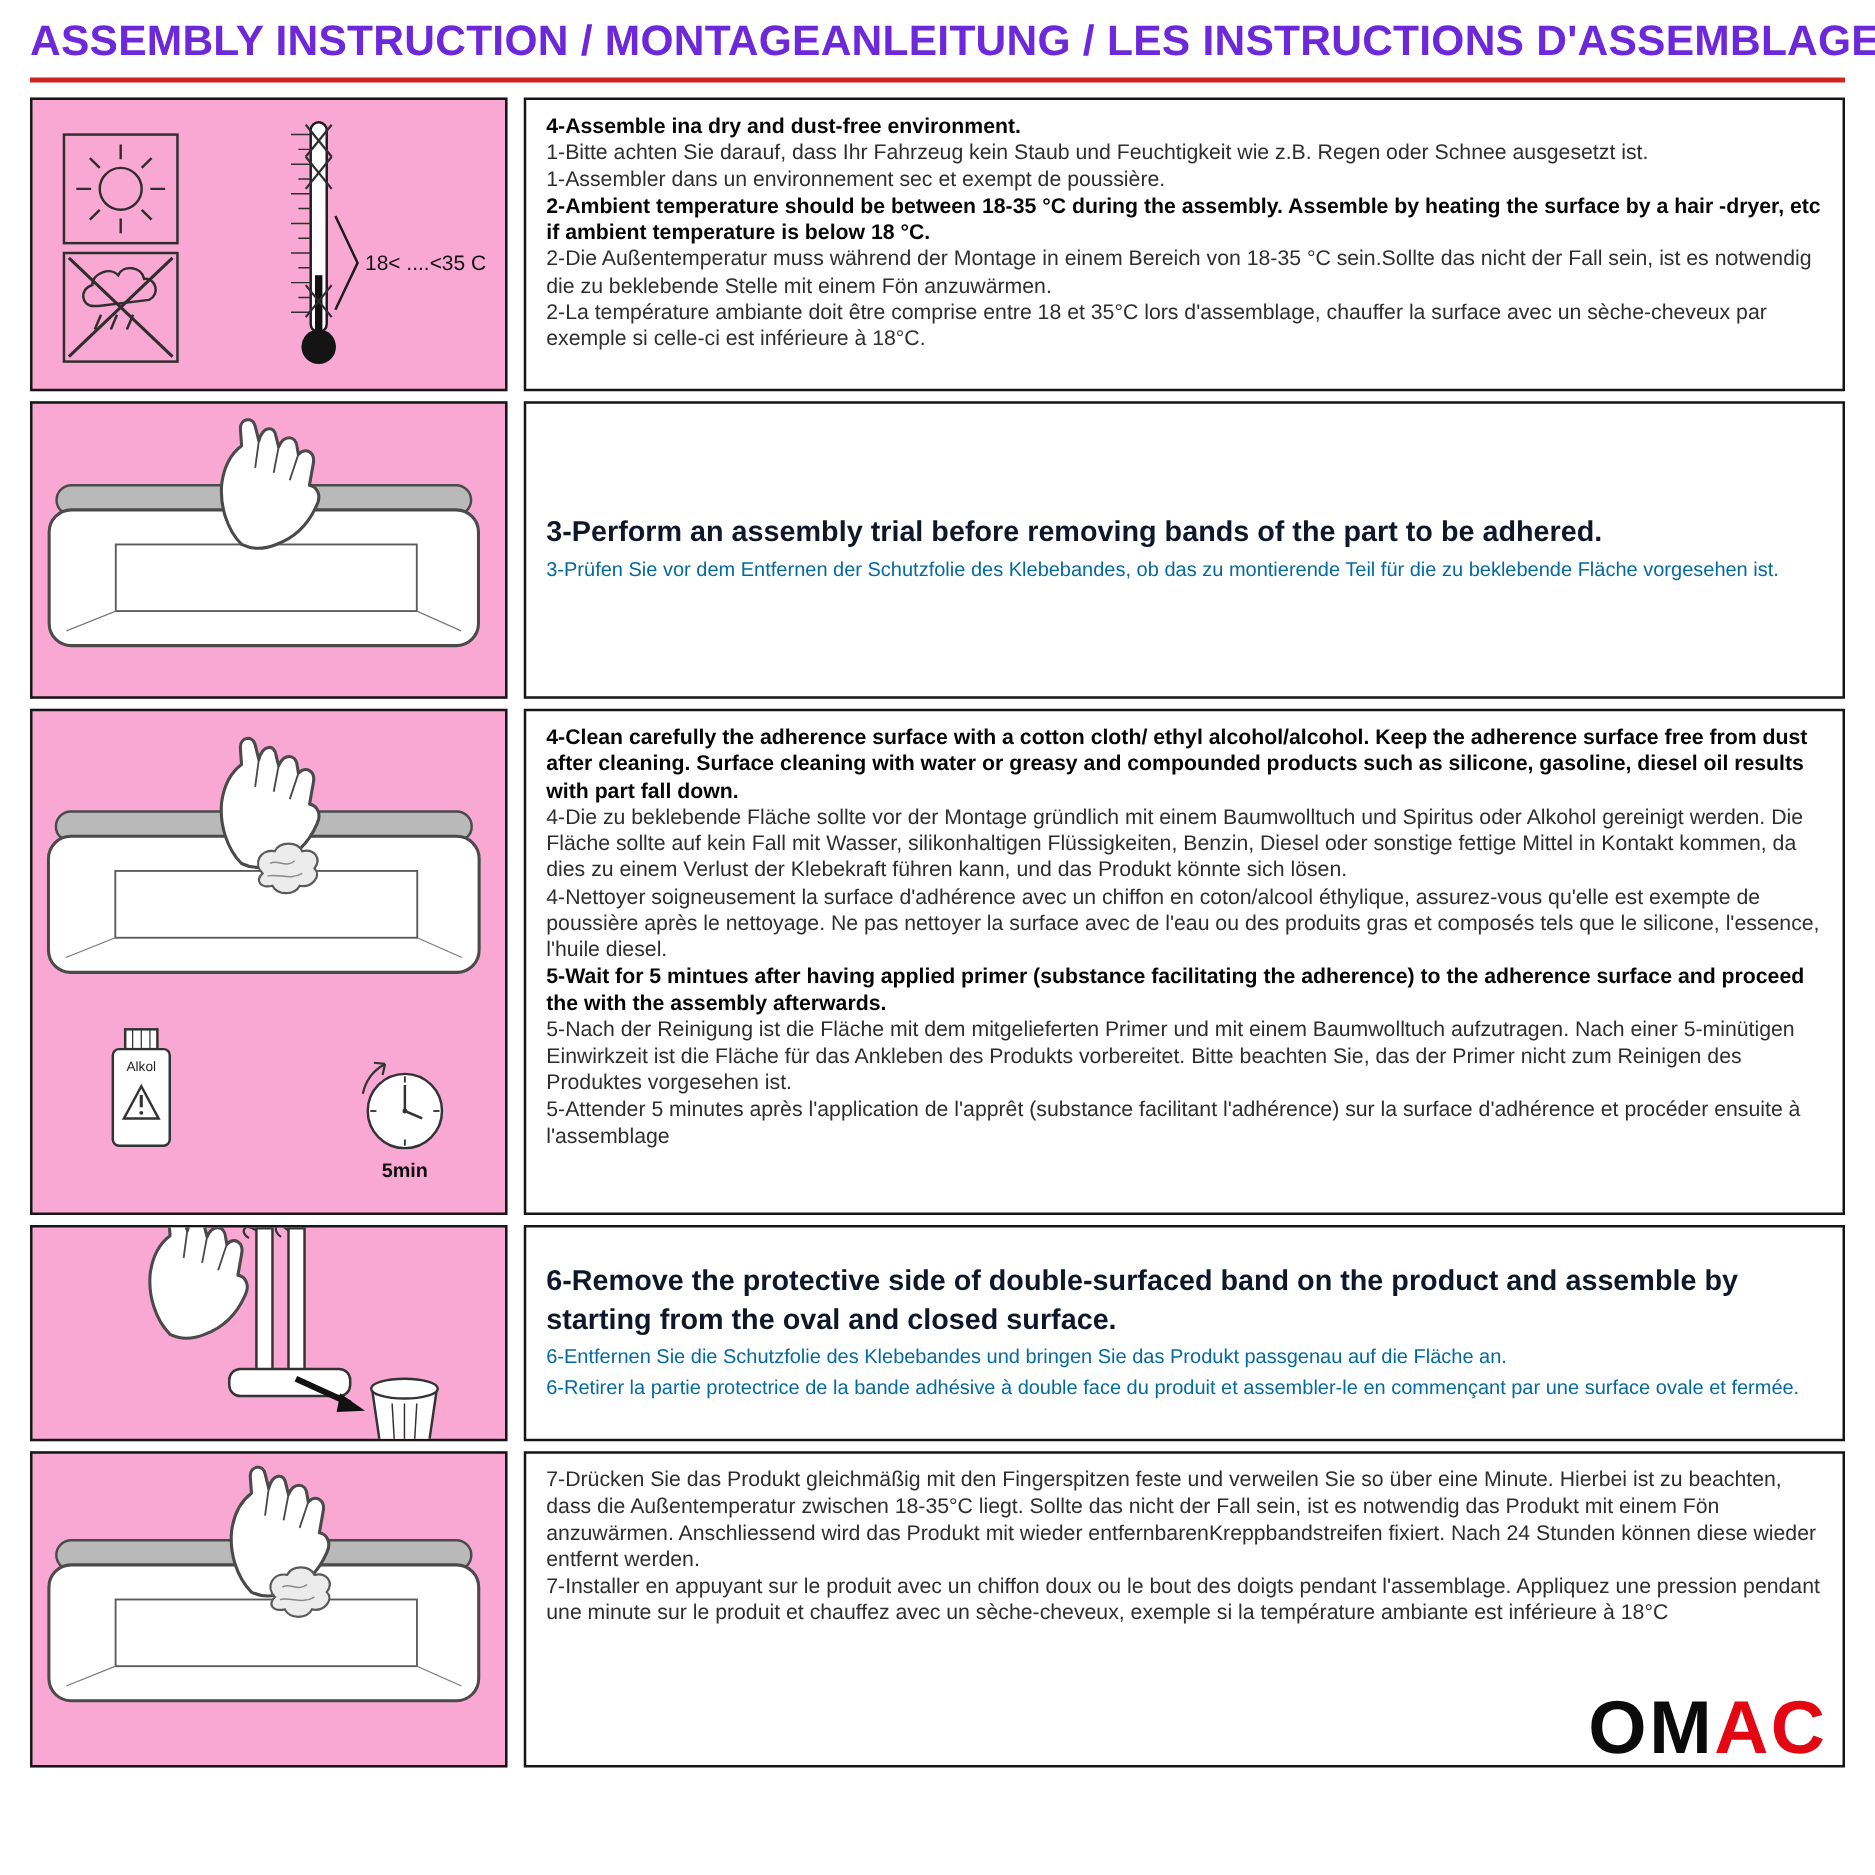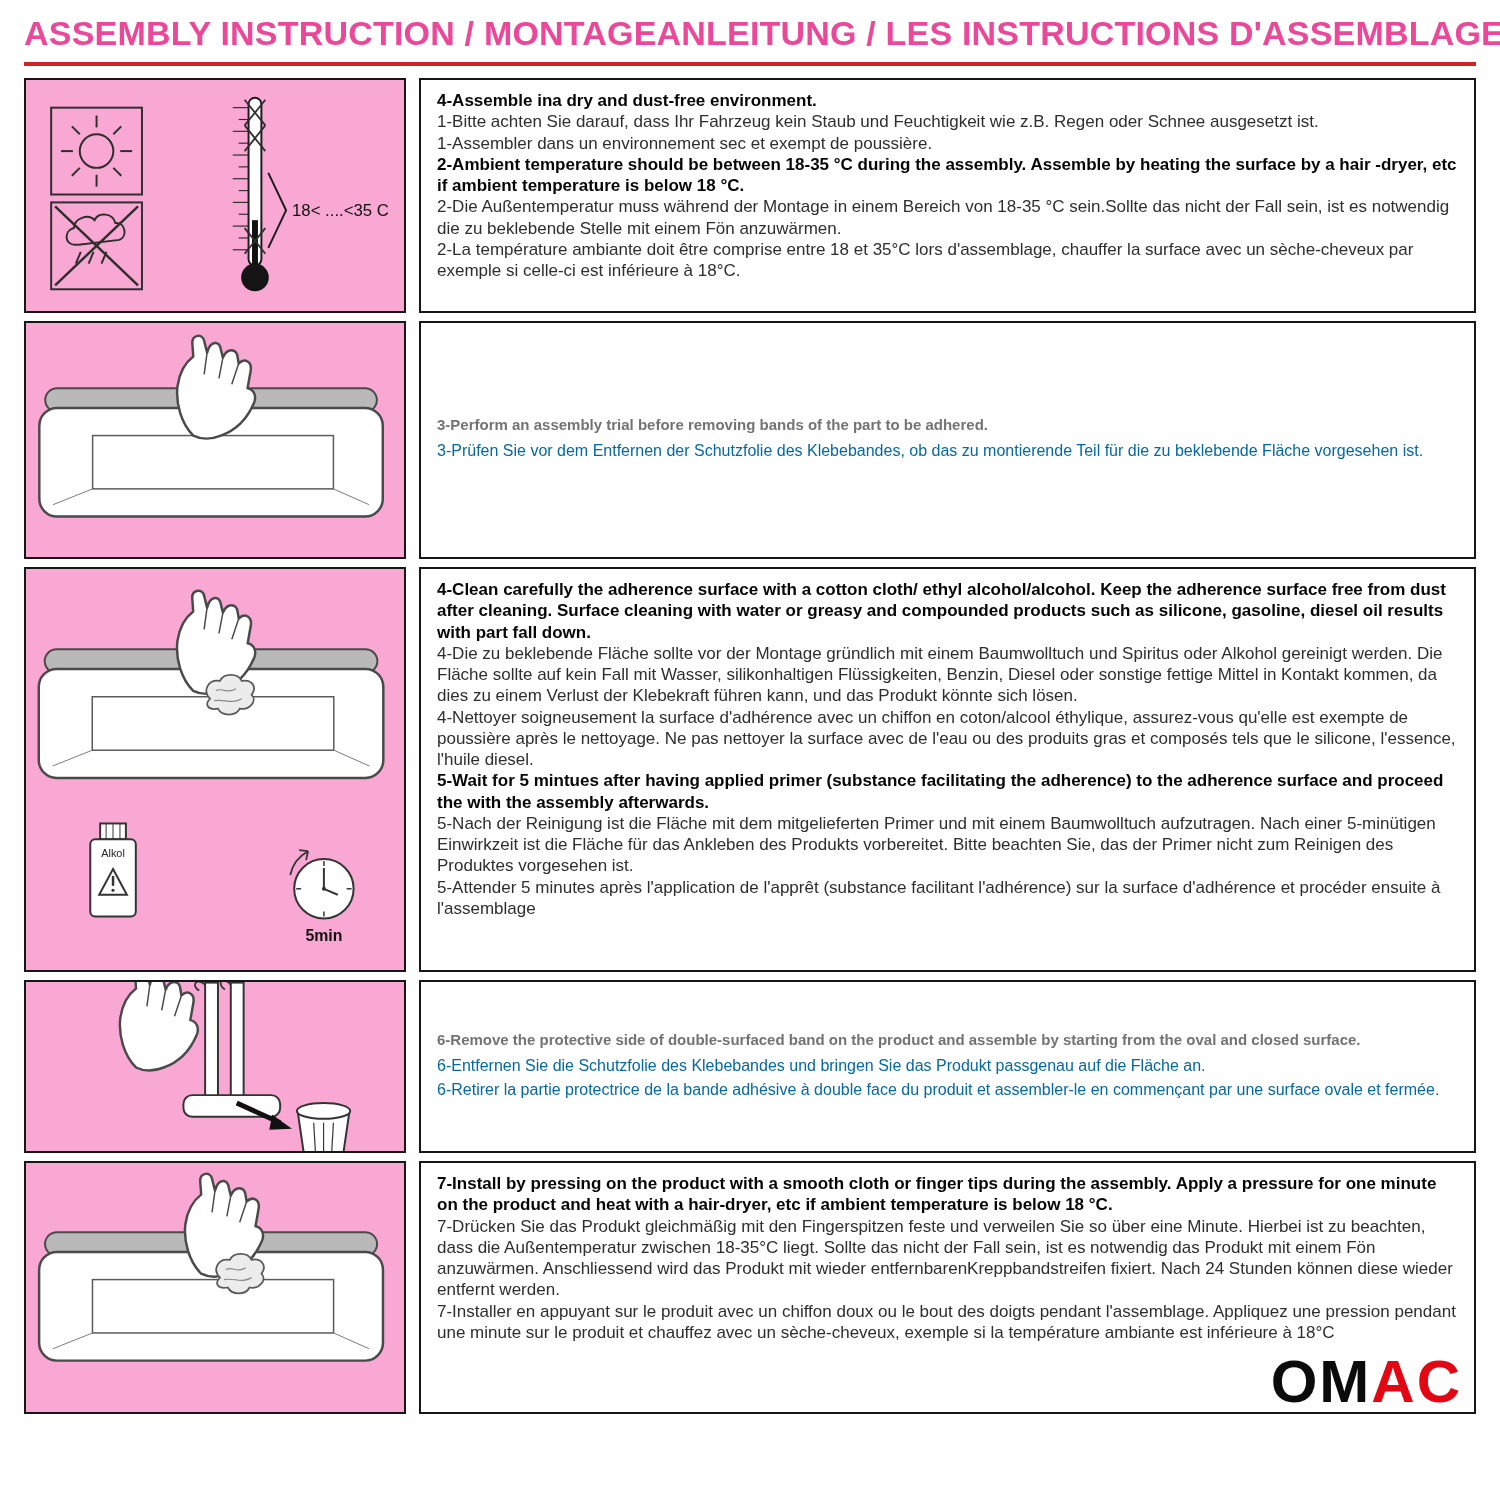--- a/index.html
+++ b/index.html
@@ -5,21 +5,21 @@
   * { box-sizing: border-box; margin: 0; padding: 0; }
   html, body { background: #ffffff; }
   body {
     width: 1500px; height: 1500px;
     font-family: "Liberation Sans", sans-serif;
     color: #1a1a1a;
   }
   .page { padding: 14px 24px 0 24px; }
 
   h1 {
-    color: #ec4899;
+    color: #6d28d9;
     font-size: 34px;
     font-weight: bold;
     letter-spacing: 0.2px;
     white-space: nowrap;
   }
   .title-rule { height: 4px; background: #ce2424; margin-top: 9px; margin-bottom: 12px; }
 
   .row { display: flex; gap: 13px; margin-bottom: 8px; }
   .illust-box {
     flex: 0 0 382px;
@@ -34,21 +34,21 @@
     background: #fff;
     padding: 10px 16px;
     position: relative;
     overflow: hidden;
   }
   .text-box.center { display: flex; flex-direction: column; justify-content: center; }
 
   .sm p { font-size: 17px; line-height: 1.25; color: #2e2e2e; }
   .sm p.b { font-weight: bold; color: #060606; }
   .lg p { font-size: 16px; line-height: 1.34; color: #0369a1; margin-bottom: 3px; }
-  .lg p.b { font-weight: bold; font-size: 15px; color: #737373; margin-bottom: 5px; }
+  .lg p.b { font-weight: bold; font-size: 23px; color: #0f172a; margin-bottom: 5px; }
   .gap { margin-top: 0; }
 
   .logo {
     position: absolute; right: 12px; bottom: 0px;
     font-size: 60px; font-weight: bold; letter-spacing: 2px; line-height: 1;
     font-family: "Liberation Sans", sans-serif;
   }
   .logo .om { color: #0b0b0b; }
   .logo .ac { color: #e30613; }
 
@@ -248,21 +248,20 @@
 
   <div class="row" style="height:253px">
     <div class="illust-box">
       <svg viewBox="0 0 380 252" width="378" height="249">
         <use href="#sym-trim" x="8" y="56"></use>
         <use href="#sym-hand" x="158" y="8"></use>
         <use href="#sym-cloth" x="185" y="88"></use>
       </svg>
     </div>
     <div class="text-box sm">
-      <p class="b">7-Install by pressing on the product with a smooth cloth or finger tips during the assembly. Apply a pressure for one minute on the product and heat with a hair-dryer, etc if ambient temperature is below 18 °C.</p>
       <p>7-Drücken Sie das Produkt gleichmäßig mit den Fingerspitzen feste und verweilen Sie so über eine Minute. Hierbei ist zu beachten, dass die Außentemperatur zwischen 18-35°C liegt. Sollte das nicht der Fall sein, ist es notwendig das Produkt mit einem Fön anzuwärmen. Anschliessend wird das Produkt mit wieder entfernbarenKreppbandstreifen fixiert. Nach 24 Stunden können diese wieder entfernt werden.</p>
       <p>7-Installer en appuyant sur le produit avec un chiffon doux ou le bout des doigts pendant l'assemblage. Appliquez une pression pendant une minute sur le produit et chauffez avec un sèche-cheveux, exemple si la température ambiante est inférieure à 18°C</p>
       <div class="logo">
         <span class="om">OM</span><span class="ac">AC</span>
       </div>
     </div>
   </div>
 
 </div>
 

